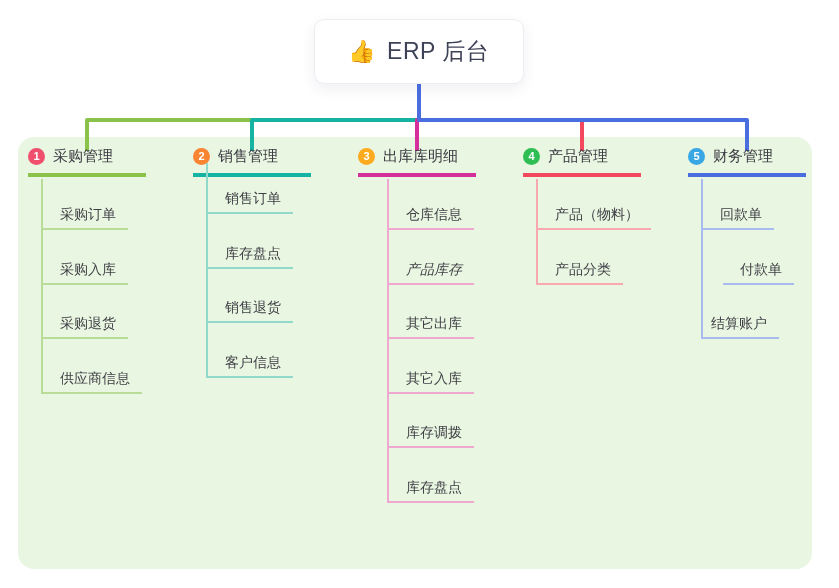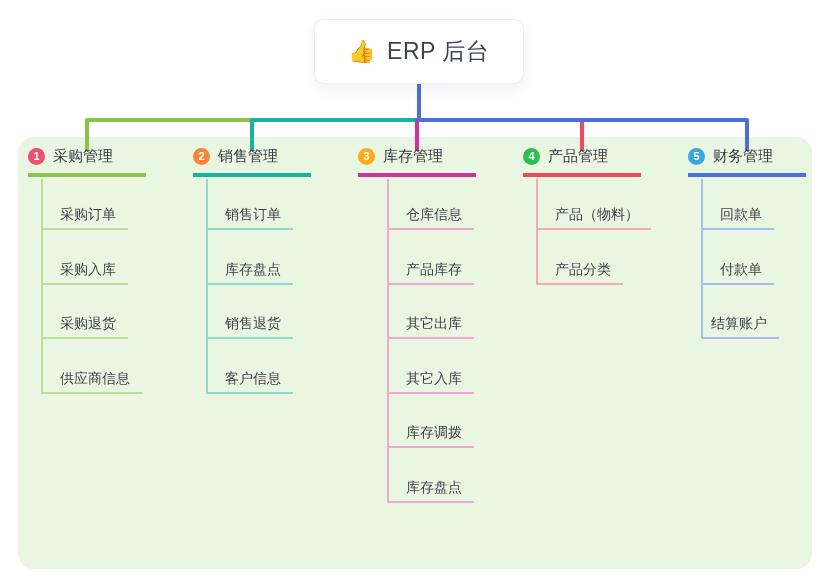--- a/index.html
+++ b/index.html
@@ -82,44 +82,44 @@
           <span class="child-item" style="border-bottom-color: rgb(185, 220, 152);">采购退货</span>
         </div>
         <div class="child-row">
           <span class="child-item" style="border-bottom-color: rgb(185, 220, 152);">供应商信息</span>
         </div>
       </div>
       <div class="branch-topic" style="left: 193px; top: 147px; border-bottom-color: rgb(20, 179, 162);">
         <span class="badge" style="background: rgb(249, 132, 50);">2</span>
         <span class="branch-label">销售管理</span>
       </div>
-      <div class="children-col" style="left: 206px; top: 179px; border-left-color: rgb(144, 217, 203);">
+      <div class="children-col" style="left: 206px; top: 163px; border-left-color: rgb(144, 217, 203);">
         <div class="child-row first">
           <span class="child-item" style="border-bottom-color: rgb(144, 217, 203);">销售订单</span>
         </div>
         <div class="child-row">
           <span class="child-item" style="border-bottom-color: rgb(144, 217, 203);">库存盘点</span>
         </div>
         <div class="child-row">
           <span class="child-item" style="border-bottom-color: rgb(144, 217, 203);">销售退货</span>
         </div>
         <div class="child-row">
           <span class="child-item" style="border-bottom-color: rgb(144, 217, 203);">客户信息</span>
         </div>
       </div>
       <div class="branch-topic" style="left: 358px; top: 147px; border-bottom-color: rgb(212, 47, 155);">
         <span class="badge" style="background: rgb(251, 171, 29);">3</span>
-        <span class="branch-label">库存管理</span>
+        <span class="branch-label">出库库明细</span>
       </div>
       <div class="children-col" style="left: 387px; top: 179px; border-left-color: rgb(239, 169, 209);">
         <div class="child-row first">
           <span class="child-item" style="border-bottom-color: rgb(239, 169, 209);">仓库信息</span>
         </div>
         <div class="child-row">
-          <span class="child-item" style="border-bottom-color: rgb(239, 169, 209);">产品库存</span>
+          <span class="child-item" style="border-bottom-color: rgb(239, 169, 209); font-style: italic;">产品库存</span>
         </div>
         <div class="child-row">
           <span class="child-item" style="border-bottom-color: rgb(239, 169, 209);">其它出库</span>
         </div>
         <div class="child-row">
           <span class="child-item" style="border-bottom-color: rgb(239, 169, 209);">其它入库</span>
         </div>
         <div class="child-row">
           <span class="child-item" style="border-bottom-color: rgb(239, 169, 209);">库存调拨</span>
         </div>
@@ -141,21 +141,21 @@
       </div>
       <div class="branch-topic" style="left: 688px; top: 147px; border-bottom-color: rgb(74, 110, 224);">
         <span class="badge" style="background: rgb(56, 167, 228);">5</span>
         <span class="branch-label">财务管理</span>
       </div>
       <div class="children-col" style="left: 701px; top: 179px; border-left-color: rgb(168, 187, 238);">
         <div class="child-row first">
           <span class="child-item" style="border-bottom-color: rgb(168, 187, 238);">回款单</span>
         </div>
         <div class="child-row">
-          <span class="child-item" style="border-bottom-color: rgb(168, 187, 238);">付款单</span>
+          <span class="child-item" style="border-bottom-color: rgb(168, 187, 238); margin-left: 20px;">付款单</span>
         </div>
         <div class="child-row">
           <span class="child-item" style="border-bottom-color: rgb(168, 187, 238); padding-left: 8px;">结算账户</span>
         </div>
       </div>
     </div>
 
 </div>
 
 </body></html>

